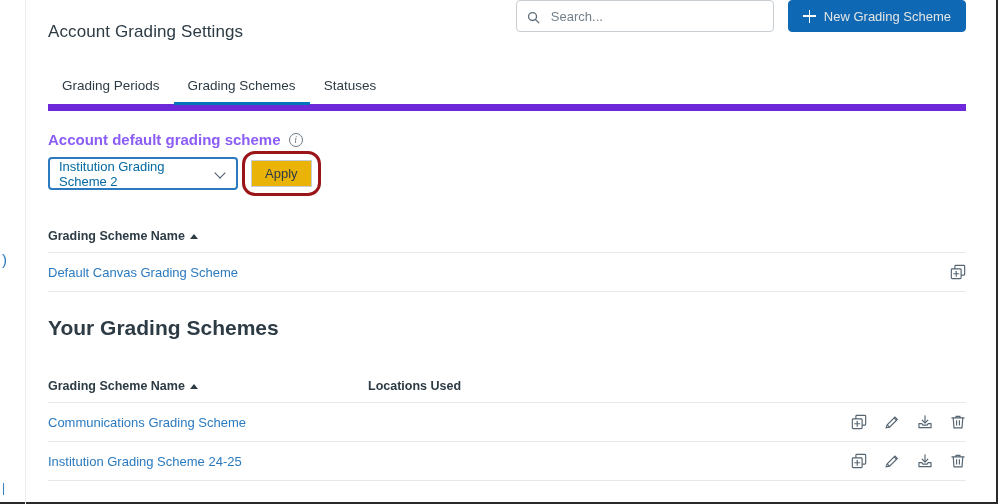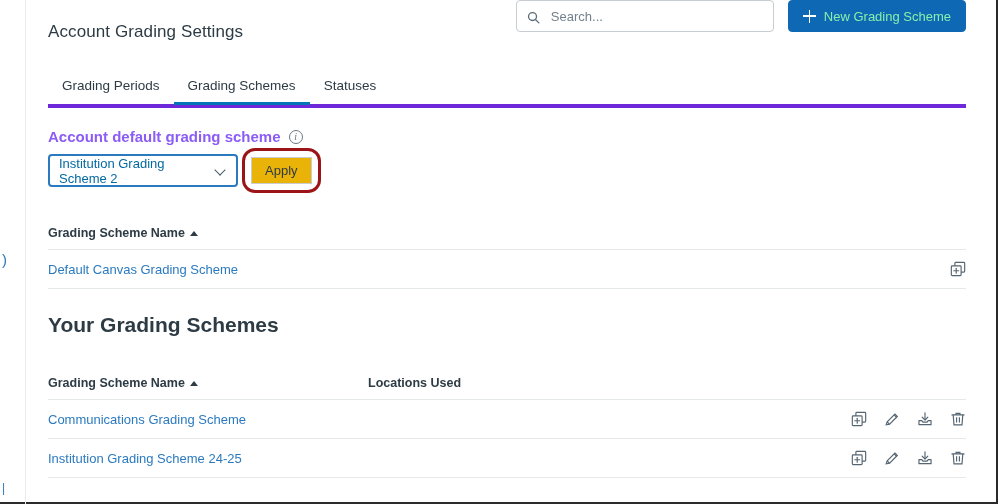--- a/index.html
+++ b/index.html
@@ -46,21 +46,21 @@
     color: #2d3b45;
     margin: 22px 0 0 0;
     letter-spacing: 0.1px;
   }
 
   
   .tabs {
     margin-top: 30px;
     display: flex;
     align-items: flex-end;
-    border-bottom: 4px solid #6d28d9;
+    border-bottom: 7px solid #6d28d9;
     width: 918px;
   }
   .tab {
     font-size: 13.5px;
     color: #2d3b45;
     padding: 6px 14px 9px 14px;
     cursor: pointer;
     border-bottom: 3px solid transparent;
     margin-bottom: -1px;
     white-space: nowrap;
@@ -166,21 +166,21 @@
     background: transparent;
     width: 100%;
   }
   .search-input::placeholder { color: #73818c; }
 
   .new-btn {
     height: 32px;
     background: #0e68b3;
     border: 1px solid #0e68b3;
     border-radius: 4px;
-    color: #86efac;
+    color: #e5e5e5;
     font-size: 13px;
     padding: 0 14px;
     display: inline-flex; align-items: center; gap: 8px;
     cursor: pointer;
     font-family: "Liberation Sans", sans-serif;
     white-space: nowrap;
   }
   .plus-icon {
     width: 13px; height: 13px; position: relative; flex: none;
   }

